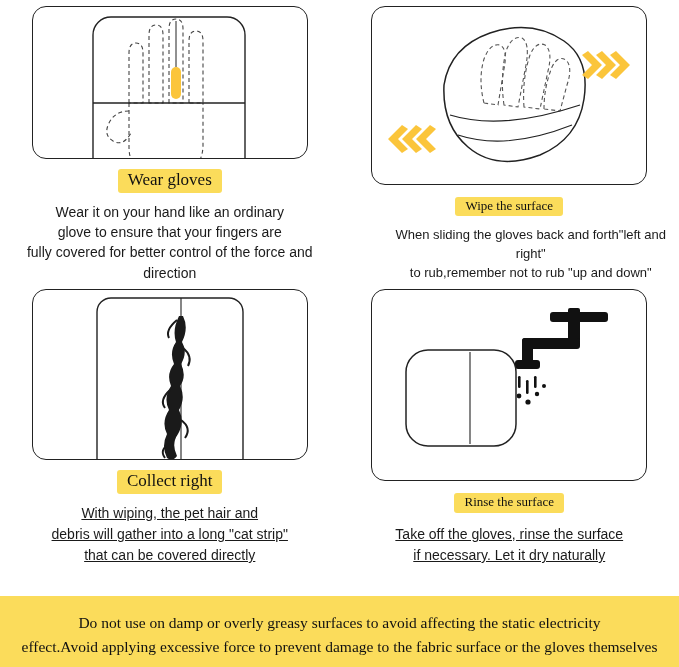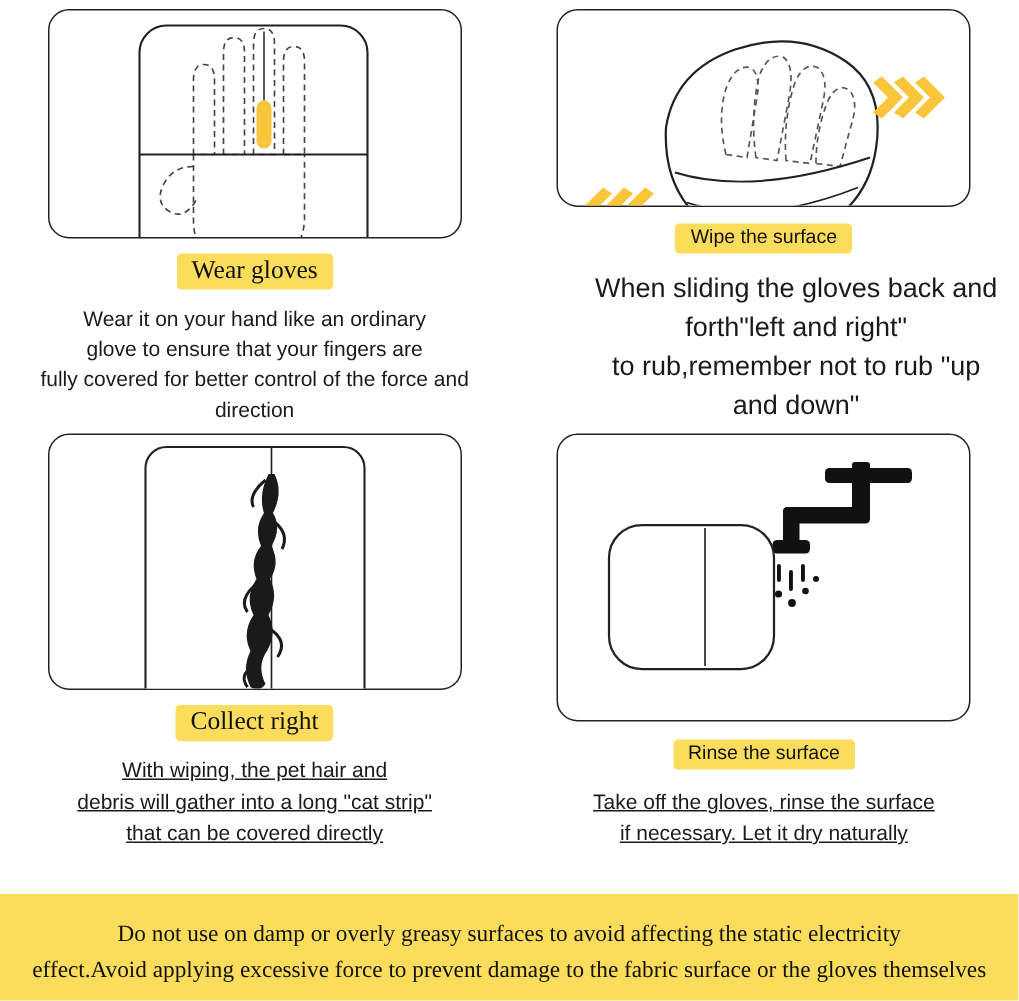--- a/index.html
+++ b/index.html
@@ -60,33 +60,33 @@
     border-radius: 3px;
     line-height: 1.1;
     white-space: nowrap;
   }
   .cap-big {
     font-size: 17px;
     font-family: "Liberation Serif", serif;
   }
   .cap-small {
     font-size: 13px;
-    font-family: Liberation Sans, sans-serif;
+    font-family: Liberation Serif, serif;
   }
   .desc {
     margin-top: 10px;
     text-align: center;
     font-size: 14px;
     line-height: 1.45;
     font-family: "Liberation Sans", sans-serif;
     color: #1a1a1a;
     max-width: 290px;
   }
   .desc.wide {
-    font-size: 18px;
+    font-size: 13px;
     max-width: 310px;
     margin-left: 43px;
   }
   .desc.lg {
     font-size: 14px;
     line-height: 1.5;
     text-decoration: underline;
   }
   .footer {
     position: absolute;

